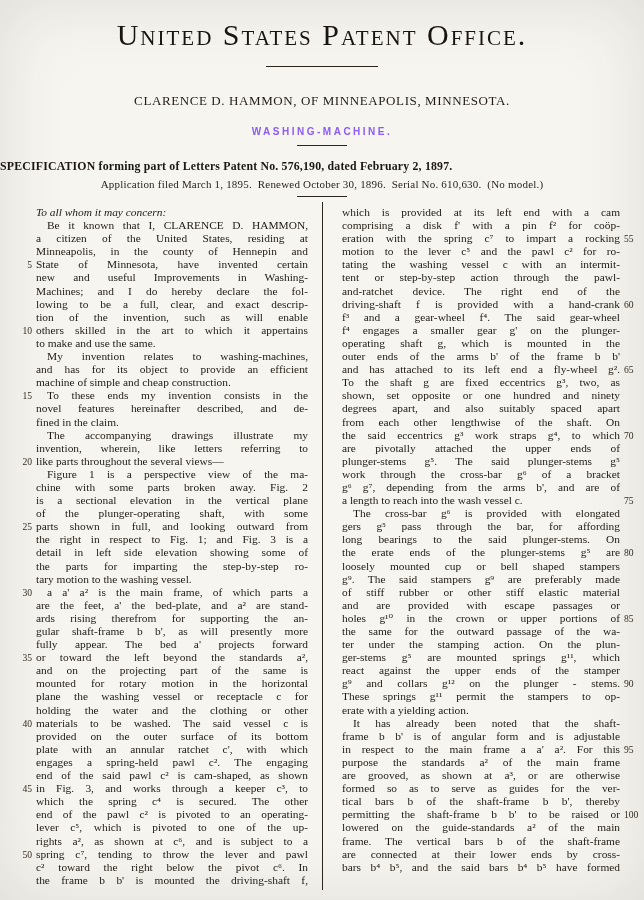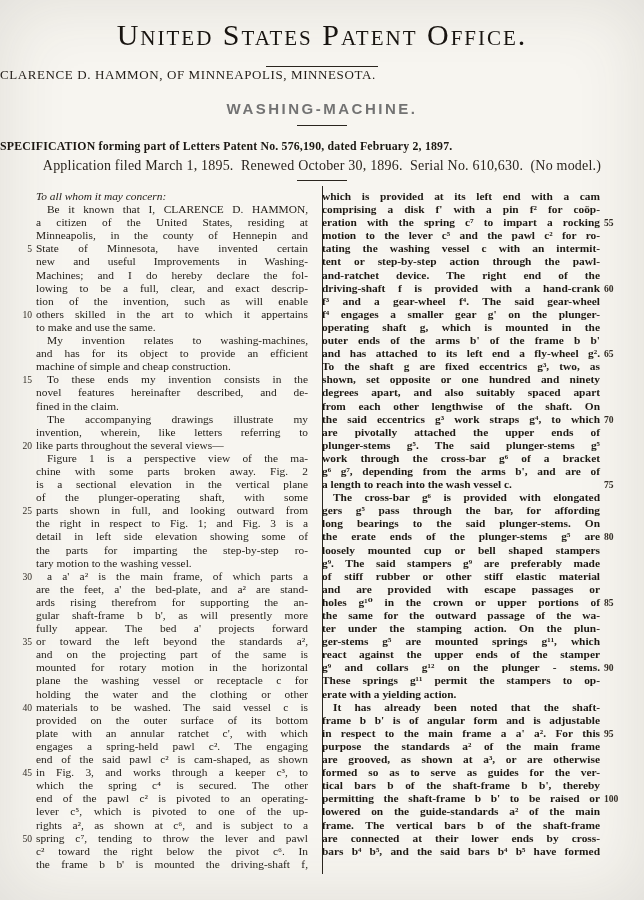--- a/index.html
+++ b/index.html
@@ -24,60 +24,62 @@
     font-variant: small-caps;
     font-size: 30px;
     line-height: 38px;
     letter-spacing: 2px;
     color: #181410;
   }
   .rule { border: none; background: #2a251e; height: 1px; margin: 0 auto; }
   .rule-lg { width: 112px; margin-top: 12px; }
   .rule-sm { width: 50px; }
   .author-line {
+    margin-top: 26px;
+    text-align: center;
     font-size: 13px;
     letter-spacing: 0.6px;
     color: #211c16;
   }
   .invention-title {
     margin-top: 17px;
     text-align: center;
     font-family: "Liberation Sans", "DejaVu Sans", sans-serif;
     font-weight: bold;
-    font-size: 15px;
+    font-size: 10px;
     letter-spacing: 2.5px;
-    color: #737373;
+    color: #8b5cf6;
   }
   .rule-1 { margin-top: 8px; }
   .spec-line {
     margin-top: 13px;
     text-align: left;
     font-weight: bold;
     font-size: 11.8px;
     letter-spacing: 0.2px;
     color: #1b1712;
   }
   .app-line {
     margin-top: 4px;
     text-align: center;
-    font-size: 14px;
+    font-size: 11px;
     letter-spacing: 0.2px;
     color: #2a241d;
     white-space: pre;
   }
   .rule-2 { margin-top: 6px; }
   
   .columns {
     position: relative;
     margin-top: 9px;
     height: 684px;
   }
   .col { position: absolute; top: 0; }
   .col-left  { left: 36px;  width: 272px; }
-  .col-right { left: 322px; width: 278px; font-weight: bold; }
+  .col-right { left: 342px; width: 278px; }
   .col-divider {
     position: absolute;
     left: 322px; top: -4px;
     width: 1px; height: 688px;
     background: #2a251e;
   }
   .line { position: relative; height: 13.1px; }
   .ltext {
     display: block;
     font-size: 11.4px;

